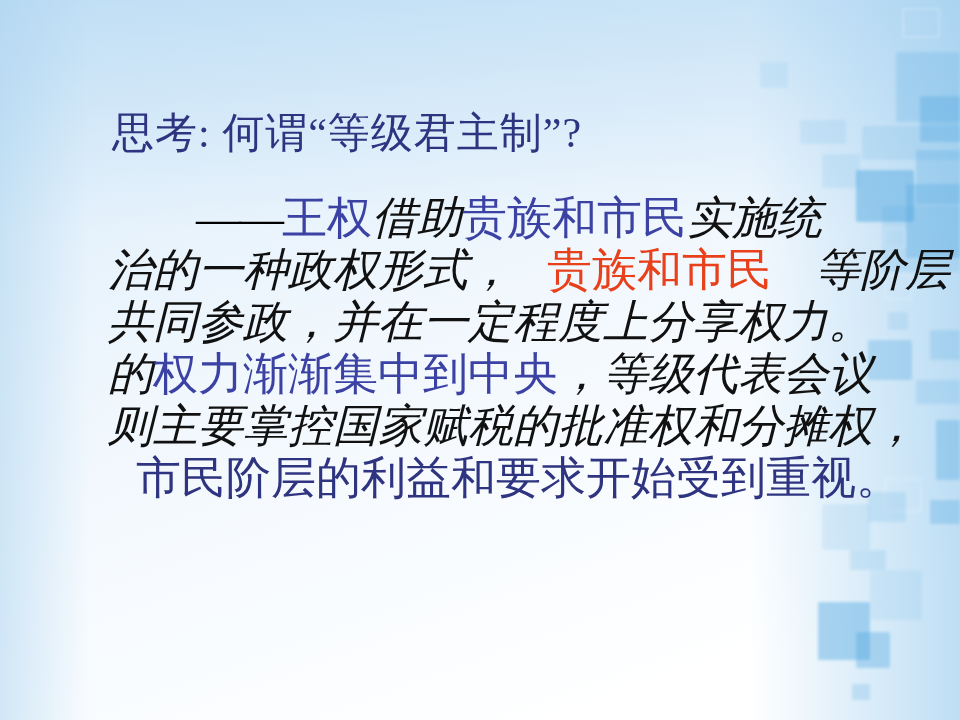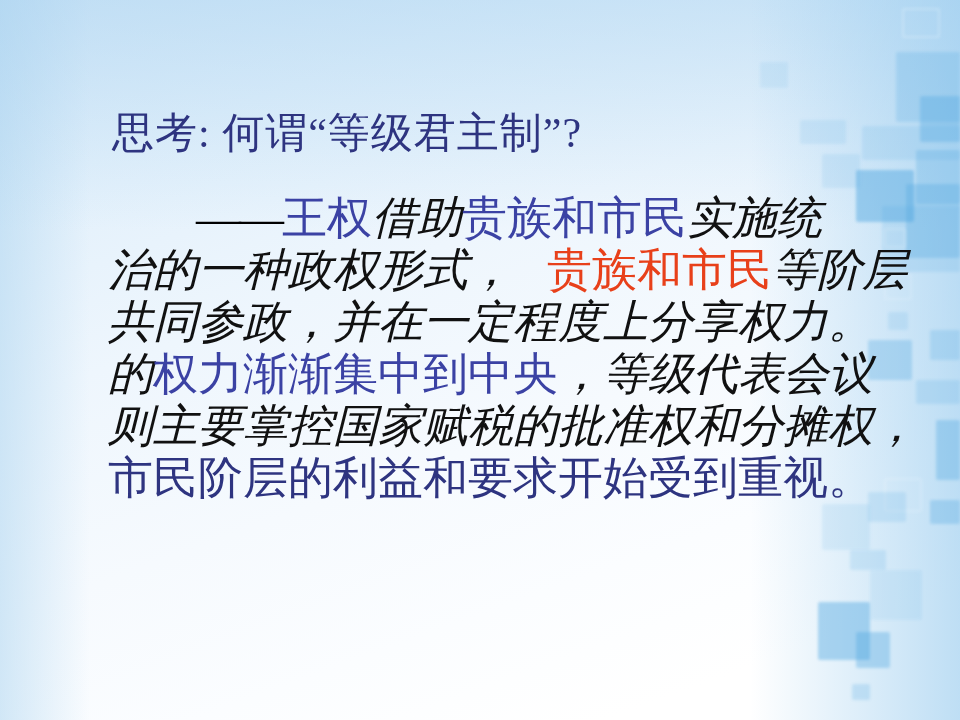--- a/index.html
+++ b/index.html
@@ -96,21 +96,21 @@
     line-height: 52px;
     color: #111111;
     letter-spacing: 0px;
   }
   .body-line {
     white-space: nowrap;
     height: 52px;
   }
   .seg-black  { color: #111111; font-style: italic; }
   .seg-blue   { color: #3b42a4; }
-  .seg-navy   { color: #2e3480; }
+  .seg-navy   { color: #2e3480; margin-left: 28px; }
   .seg-red    { color: #e8401a; }
   .seg-dash   { color: #000000; letter-spacing: -2px; }
   .indent     { display: inline-block; width: 88px; }
 </style>
 </head>
 <body>
 
 <div id="slide">
 
   <div id="bg-wash-left"></div>
@@ -146,21 +146,21 @@
       <div class="decor-square" style="left: 760px; top: 62px; width: 28px; height: 26px; opacity: 0.1; background: rgb(78, 166, 224);"></div>
       <div class="decor-square" style="left: 888px; top: 312px; width: 20px; height: 18px; opacity: 0.14; background: rgb(78, 166, 224);"></div>
     </div>
 
   <div id="content">
 
     <div id="slide-title">思考: 何谓“等级君主制”?</div>
 
     <div id="body-text">
         <div class="body-line"><span class="indent"></span><span class="seg-dash" style="color: rgb(0, 0, 0);">——</span><span class="seg-blue" style="color: rgb(59, 66, 164);">王权</span><span class="seg-black" style="color: rgb(17, 17, 17);">借助</span><span class="seg-blue" style="color: rgb(59, 66, 164);">贵族和市民</span><span class="seg-black" style="color: rgb(17, 17, 17);">实施统</span></div>
-        <div class="body-line"><span class="seg-black" style="color: rgb(17, 17, 17);">治的一种政权形式，</span><span class="seg-red" style="color: rgb(232, 64, 26); margin-left: 34px;">贵族和市民</span><span class="seg-black" style="color: rgb(17, 17, 17);">等阶层</span></div>
+        <div class="body-line"><span class="seg-black" style="color: rgb(17, 17, 17);">治的一种政权形式，</span><span class="seg-red" style="color: rgb(232, 64, 26); margin-left: 34px;">贵族和市民</span><span class="seg-black" style="color: rgb(17, 17, 17); margin-left: 43px;">等阶层</span></div>
         <div class="body-line"><span class="seg-black" style="color: rgb(17, 17, 17); text-align: center;">共同参政，并在一定程度上分享权力。</span></div>
         <div class="body-line"><span class="seg-black" style="color: rgb(17, 17, 17);">的</span><span class="seg-blue" style="color: rgb(59, 66, 164);">权力渐渐集中到中央</span><span class="seg-black" style="color: rgb(17, 17, 17);">，等级代表会议</span></div>
         <div class="body-line"><span class="seg-black" style="color: rgb(17, 17, 17);">则主要掌控国家赋税的批准权和分摊权，</span></div>
         <div class="body-line"><span class="seg-navy" style="color: rgb(46, 52, 128);">市民阶层的利益和要求开始受到重视。</span></div>
       </div>
 
   </div>
 </div>
 
 </body></html>

